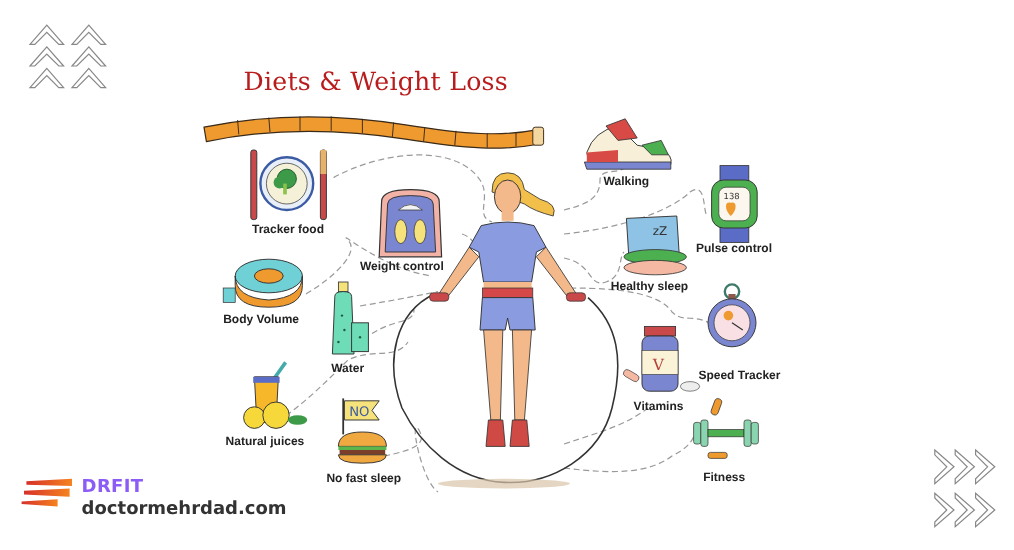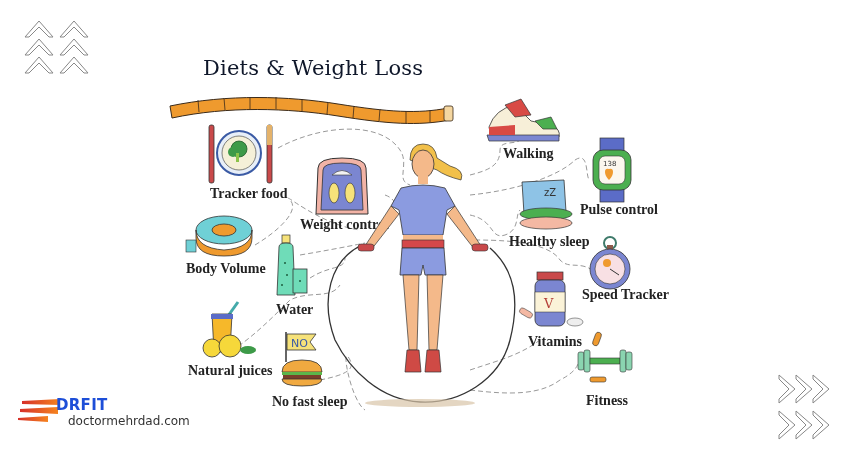--- a/index.html
+++ b/index.html
@@ -1,21 +1,21 @@
 <!DOCTYPE html>
 <html><head>
 <meta charset="utf-8">
 <style>
   html, body { margin:0; padding:0; background:#ffffff; }
   body { width:845px; height:458px; position:relative; overflow:hidden; font-family:"DejaVu Serif", serif; }
   .abs { position:absolute; }
-  .title { left:203px; top:56px; font-family:"DejaVu Serif", serif; font-size:21px; color:#0f172a; letter-spacing:0.2px; white-space:nowrap; }
-  .label { font-family:Liberation Serif, serif; font-weight:bold; font-size:14px; color:#222; white-space:nowrap; }
-  .brand-name { left:56px; top:396px; font-family:"DejaVu Sans", sans-serif; font-weight:bold; font-size:15px; color:#1d4ed8; letter-spacing:0.3px; }
-  .brand-url { left:68px; top:414px; font-family:"DejaVu Sans", sans-serif; font-size:12px; color:#333; }
+  .title { left:203px; top:56px; font-family:"DejaVu Serif", serif; font-size:21px; color:#b91c1c; letter-spacing:0.2px; white-space:nowrap; }
+  .label { font-family:Liberation Sans, sans-serif; font-weight:bold; font-size:10px; color:#222; white-space:nowrap; }
+  .brand-name { left:68px; top:396px; font-family:"DejaVu Sans", sans-serif; font-weight:bold; font-size:15px; color:#8b5cf6; letter-spacing:0.3px; }
+  .brand-url { left:68px; top:414px; font-family:"DejaVu Sans", sans-serif; font-size:15px; color:#333;font-weight:bold; }
   svg { position:absolute; overflow:visible; }
 </style>
 </head>
 <body>
 
 <svg width="70" height="60" style="left:22px;top:17px" viewBox="0 0 70 60">
   <g fill="none" stroke="#888" stroke-width="1">
     <path d="M3 20 L17 4 L31 20 L27 20 L17 10 L7 20 Z"></path>
     <path d="M38 20 L52 4 L66 20 L62 20 L52 10 L42 20 Z"></path>
     <path d="M3 38 L17 22 L31 38 L27 38 L17 28 L7 38 Z"></path>
@@ -184,21 +184,21 @@
 <div class="abs label" style="left:509px;top:234px">Healthy sleep</div>
 
 <svg width="46" height="56" style="left:587px;top:235px" viewBox="0 0 46 56">
   <circle cx="23" cy="8" r="6" fill="none" stroke="#3e7a6a" stroke-width="2"></circle>
   <rect x="20" y="10" width="6" height="6" fill="#8c5a4a"></rect>
   <circle cx="23" cy="34" r="20" fill="#7b86d1" stroke="#333" stroke-width="0.8"></circle>
   <circle cx="23" cy="34" r="15" fill="#f8e0e4" stroke="#333" stroke-width="0.6"></circle>
   <circle cx="20" cy="28" r="4" fill="#ef9a2e"></circle>
   <line x1="23" y1="34" x2="32" y2="40" stroke="#333" stroke-width="1"></line>
 </svg>
-<div class="abs label" style="left:582px;top:287px">Speed Tracker</div>
+<div class="abs label" style="left:582px;top:308px">Speed Tracker</div>
 
 <svg width="70" height="58" style="left:515px;top:272px" viewBox="0 0 70 58">
   <rect x="22" y="0" width="26" height="8" fill="#c9494a" stroke="#333" stroke-width="0.7"></rect>
   <rect x="20" y="8" width="30" height="46" rx="6" fill="#7b86d1" stroke="#333" stroke-width="0.8"></rect>
   <rect x="20" y="20" width="30" height="20" fill="#fbf3d8" stroke="#333" stroke-width="0.5"></rect>
   <text x="29" y="36" font-family="DejaVu Serif, serif" font-size="13" fill="#b5403a">V</text>
   <rect x="4" y="38" width="14" height="6" rx="3" transform="rotate(30 11 41)" fill="#f4b8a3" stroke="#333" stroke-width="0.5"></rect>
   <ellipse cx="60" cy="50" rx="8" ry="4" fill="#eee" stroke="#333" stroke-width="0.5"></ellipse>
 </svg>
 <div class="abs label" style="left:528px;top:334px">Vitamins</div>

